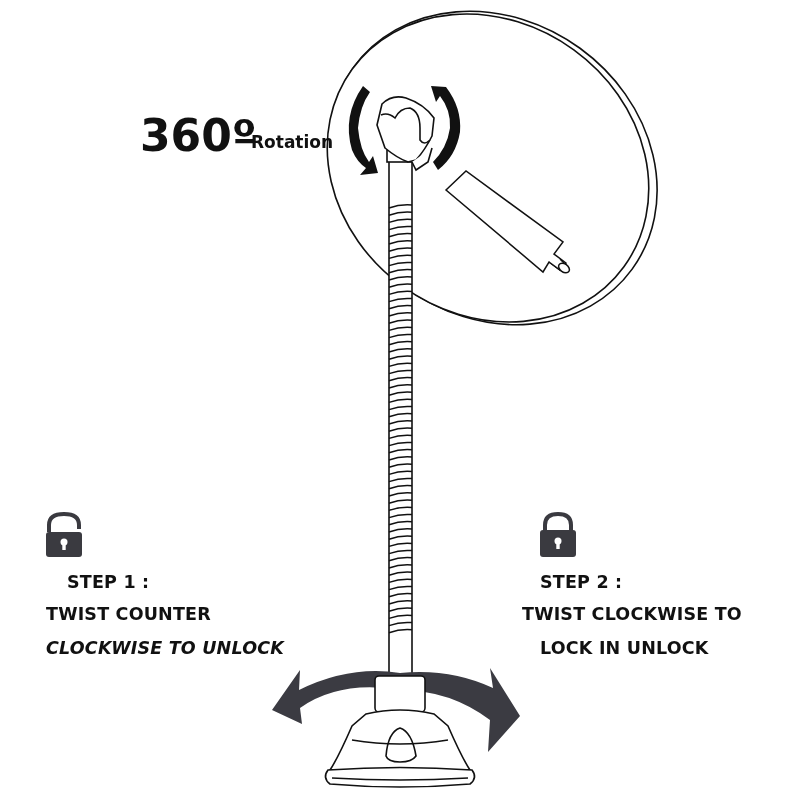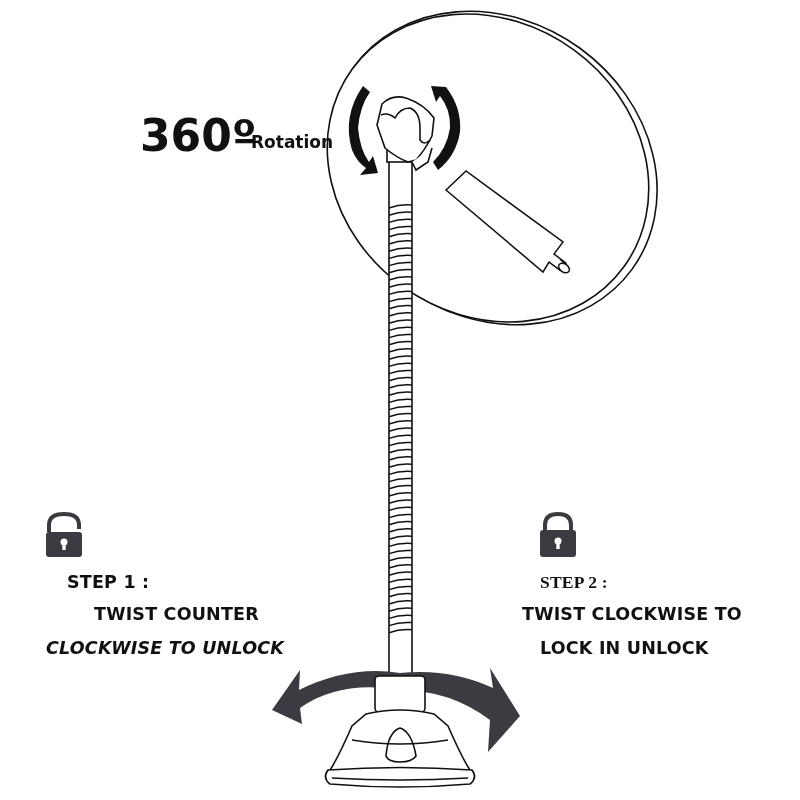--- a/index.html
+++ b/index.html
@@ -123,24 +123,24 @@
 <div class="txt rot-big">360º</div>
 <div class="txt rot-small">Rotation</div>
 
 <svg class="lock" style="left:45px;top:512px;" viewBox="0 0 38 46">
   <path d="M4 20 L4 13 Q4 2 19 2 Q34 2 34 13 L34 17" fill="none" stroke="#3a3a40" stroke-width="4"></path>
   <rect x="1" y="20" width="36" height="25" rx="3" fill="#3a3a40"></rect>
   <circle cx="19" cy="30" r="3.5" fill="#fff"></circle>
   <rect x="17.3" y="31" width="3.4" height="7" fill="#fff"></rect>
 </svg>
 <div class="txt step-line" style="left:46px;top:572px;margin-left:21px;">STEP 1 :</div>
-<div class="txt step-line" style="left:46px;top:604px;margin-left:48px;">TWIST COUNTER</div>
+<div class="txt step-line" style="left:46px;top:604px;">TWIST COUNTER</div>
 <div class="txt step-line" style="left:46px;top:638px;font-style:italic;">CLOCKWISE TO UNLOCK</div>
 
 <svg class="lock" style="left:539px;top:512px;" viewBox="0 0 38 46">
   <path d="M6 20 L6 13 Q6 2 19 2 Q32 2 32 13 L32 20" fill="none" stroke="#3a3a40" stroke-width="4"></path>
   <rect x="1" y="18" width="36" height="27" rx="3" fill="#3a3a40"></rect>
   <circle cx="19" cy="29" r="3.5" fill="#fff"></circle>
   <rect x="17.3" y="30" width="3.4" height="7" fill="#fff"></rect>
 </svg>
-<div class="txt step-line" style="left:540px;top:572px;font-family:Liberation Serif, serif;">STEP 2 :</div>
+<div class="txt step-line" style="left:540px;top:572px;">STEP 2 :</div>
 <div class="txt step-line" style="left:522px;top:604px;">TWIST CLOCKWISE TO</div>
 <div class="txt step-line" style="left:540px;top:638px;">LOCK IN UNLOCK</div>
 
 </body></html>

